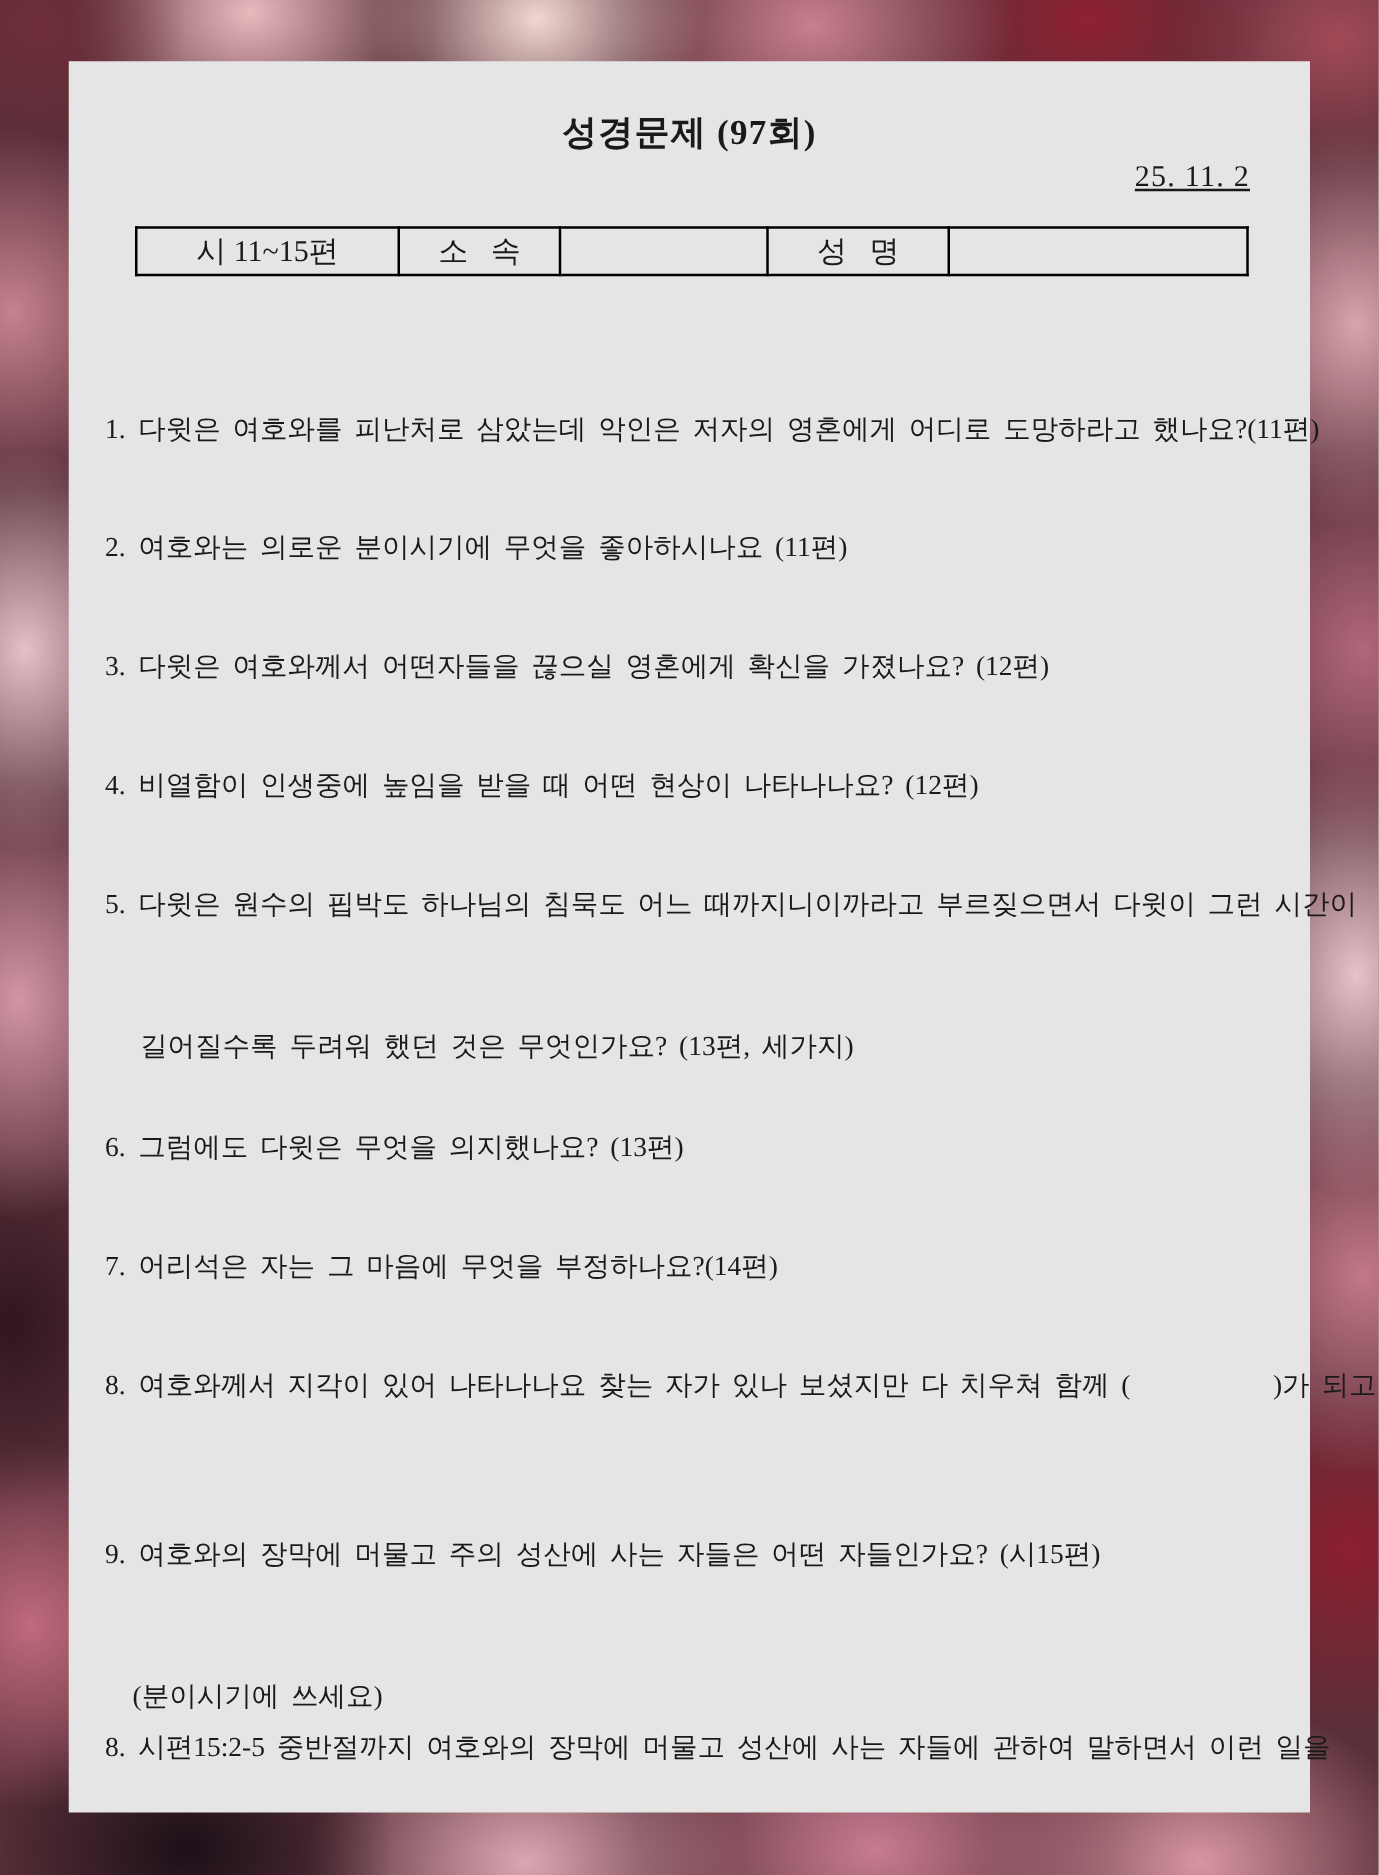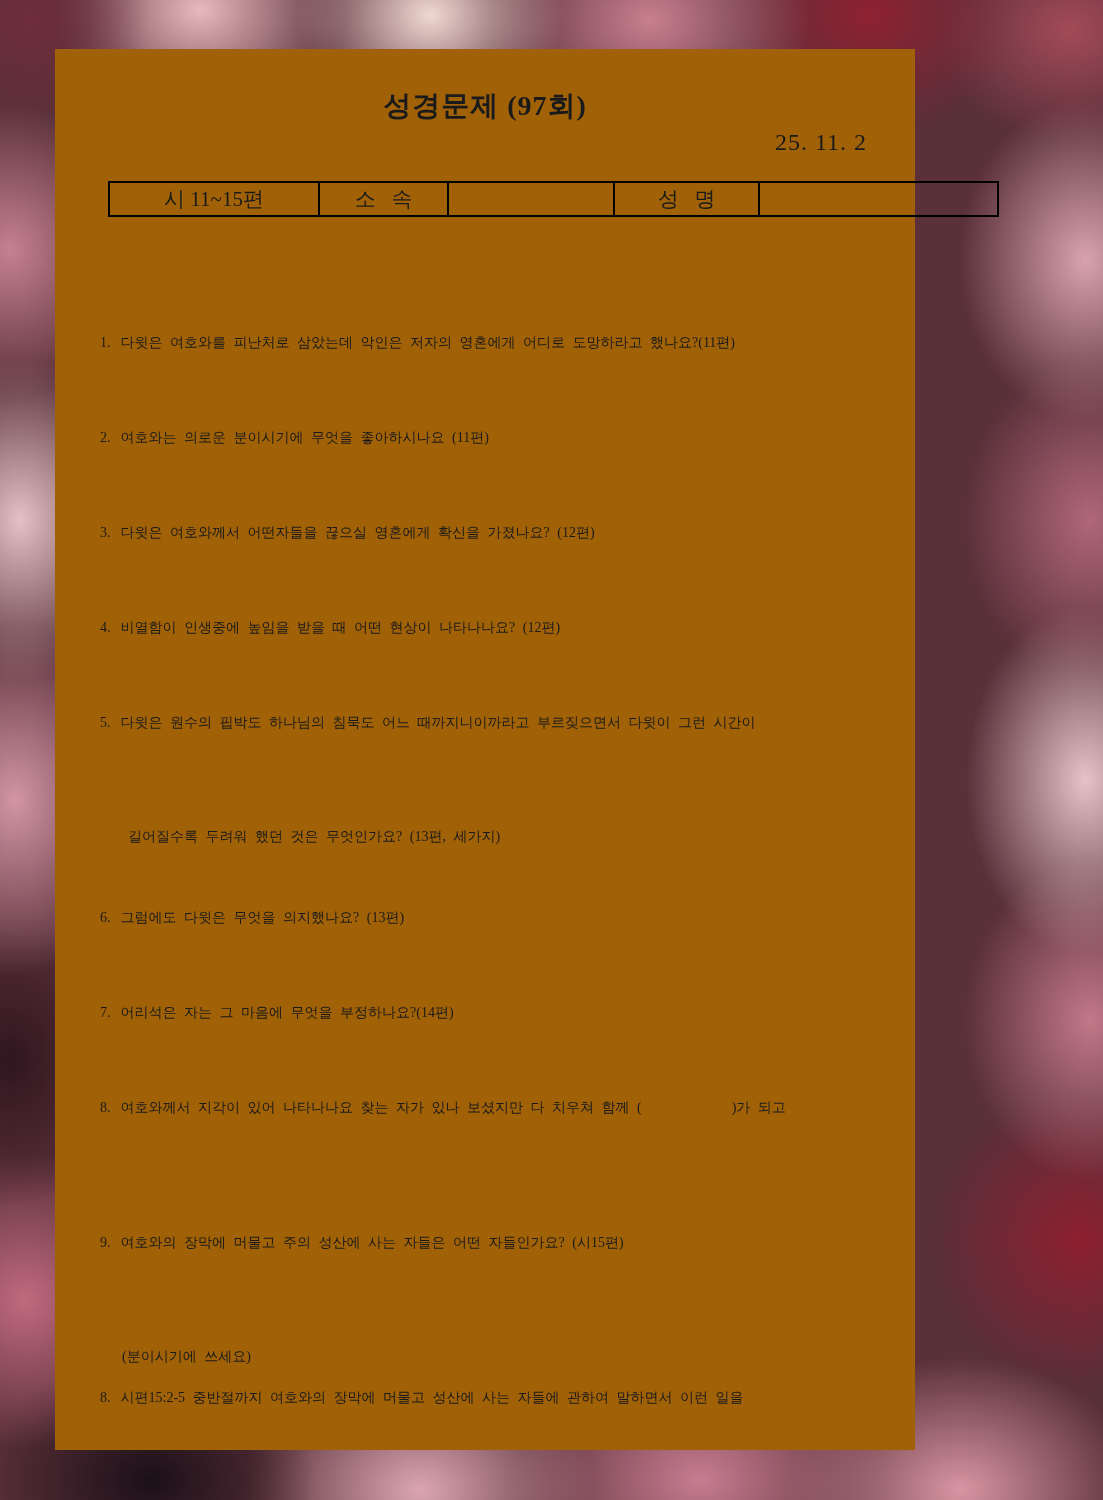--- a/index.html
+++ b/index.html
@@ -30,45 +30,45 @@
       radial-gradient(170px 250px at 1085px 780px,#e5c3c8 0%, rgba(229,195,200,0) 70%),
       radial-gradient(180px 230px at 1090px 1020px,#c27888 0%, rgba(194,120,136,0) 70%),
       radial-gradient(210px 210px at 1080px 1240px,#8c1f30 0%, rgba(140,31,48,0) 70%),
       radial-gradient(230px 180px at 150px 1480px,#1c1018 0%, rgba(28,16,24,0) 72%),
       radial-gradient(250px 190px at 420px 1490px,#dba6b2 0%, rgba(219,166,178,0) 70%),
       radial-gradient(270px 200px at 700px 1480px,#c77c90 0%, rgba(199,124,144,0) 70%),
       radial-gradient(250px 190px at 960px 1490px,#d795a2 0%, rgba(215,149,162,0) 70%);
   }
   .page {
     position: absolute; left: 55px; top: 49px;
-    width: 860px; height: 1401px;
-    background: #a16207;
+    width: 993px; height: 1401px;
+    background: #e5e5e5;
   }
   .title {
     position: absolute; top: 38px; left: 0; width: 100%;
     text-align: center; font-size: 28px; font-weight: bold;
     letter-spacing: 1px; white-space: pre;
   }
   .date {
     position: absolute; top: 80px; right: 48px;
-    font-size: 24px; letter-spacing: 1px; white-space: pre;
+    font-size: 24px; letter-spacing: 1px; white-space: pre; text-decoration: underline;
   }
   table.info-table {
     position: absolute; top: 132px; left: 53px;
     width: 889px; height: 33px;
     border-collapse: collapse; table-layout: fixed;
   }
   table.info-table td {
     border: 2px solid #000000;
-    font-size: 21px; text-align: center; vertical-align: middle;
+    font-size: 24px; text-align: center; vertical-align: middle;
     padding: 2px 0; white-space: pre; overflow: hidden;
   }
   .q {
-    position: absolute; left: 45px; width: 930px;
-    font-size: 14px; line-height: 38px;
+    position: absolute; left: 29px; width: 930px;
+    font-size: 22px; line-height: 38px;
     word-spacing: 4px; white-space: pre; overflow: visible;
   }
   .qline { white-space: pre; }
   .qnum { margin-right: 10px; }
   .ind-28 { padding-left: 28px; }
   .ind-26 { padding-left: 26px; }
   .ind-22 { padding-left: 22px; }
   .ind-42 { padding-left: 42px; }
 </style>
 </head>

